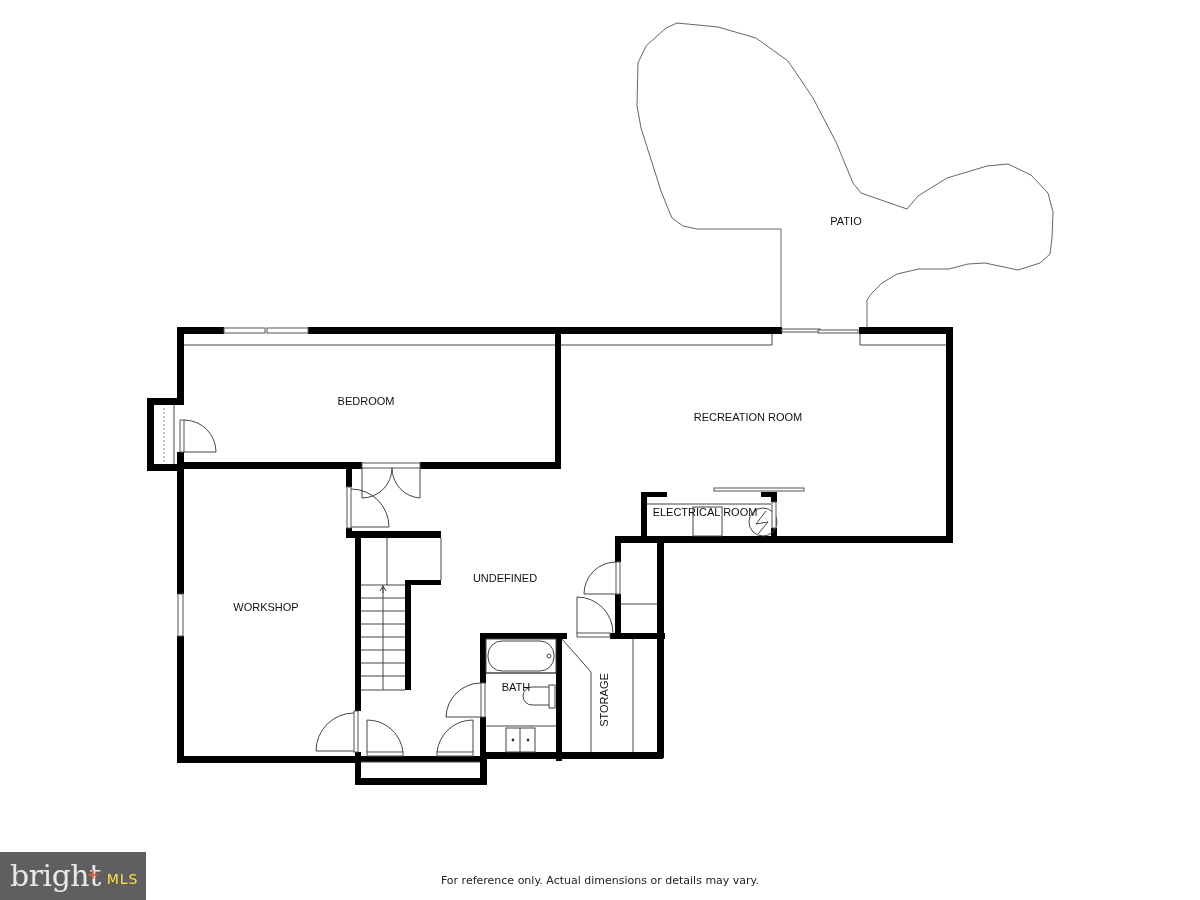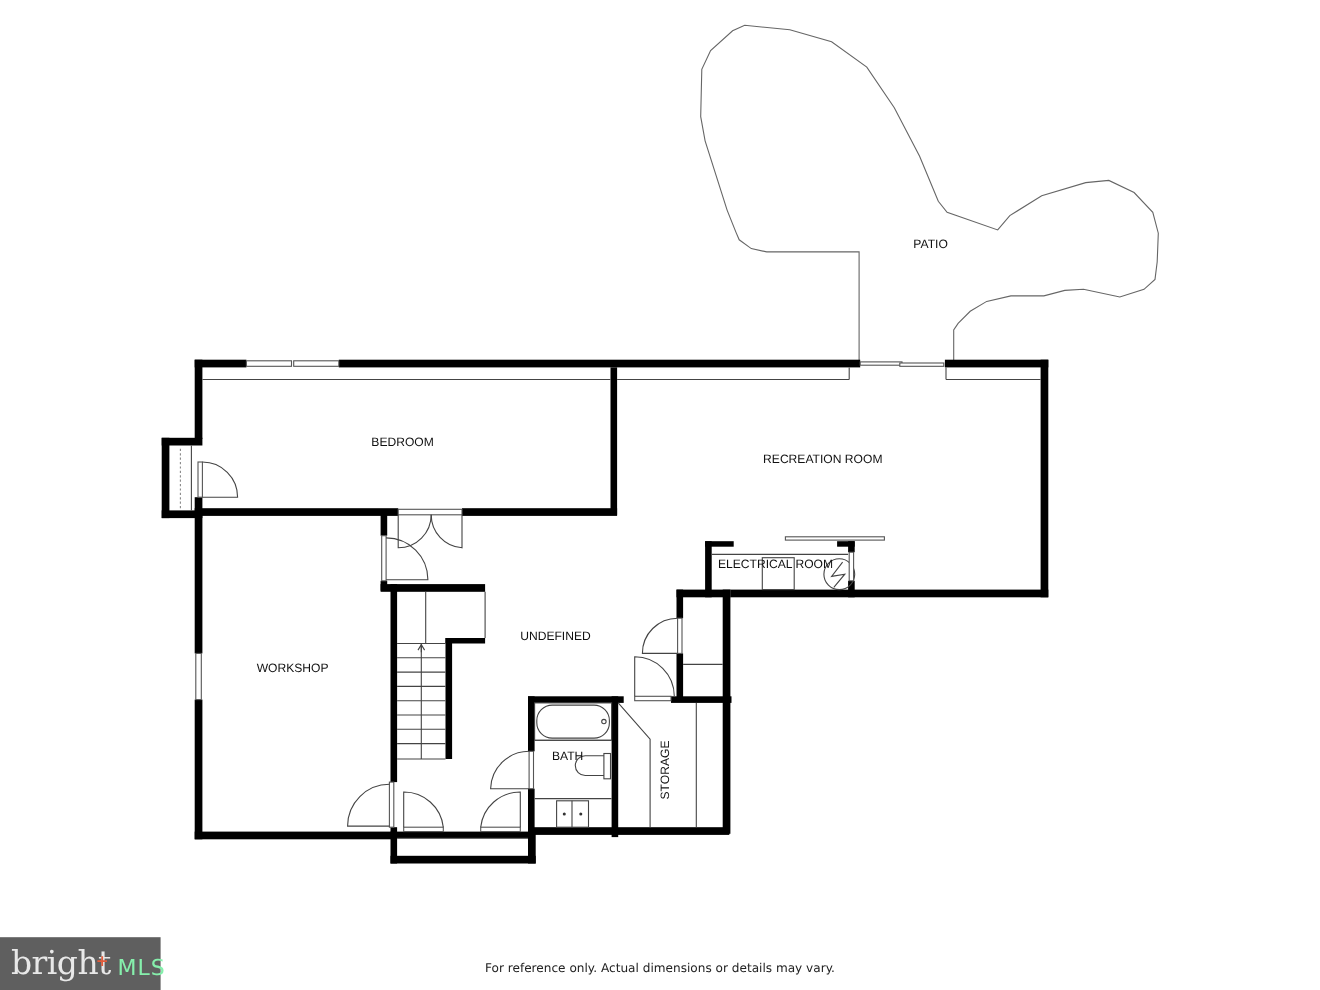--- a/index.html
+++ b/index.html
@@ -7,21 +7,21 @@
   #plan { position: absolute; left: 0; top: 0; width: 1200px; height: 900px; }
   .wall { fill: #000000; }
   .thin { fill: none; stroke: #444444; stroke-width: 1; }
   .thin2 { fill: none; stroke: #666666; stroke-width: 1; }
   .win { fill: #ffffff; stroke: #555555; stroke-width: 1; }
   .room-label { font-family: "Liberation Sans", sans-serif; font-size: 11px; fill: #111111; }
   .footer-note { position: absolute; left: 0; width: 1200px; top: 862px; text-align: center; font-family: "DejaVu Sans", sans-serif; font-size: 11px; color: #222222; margin-top: 12px; }
   .logo { position: absolute; left: 0; top: 852px; width: 146px; height: 48px; background: #5f5f5f; display: flex; align-items: center; padding-left: 10px; box-sizing: border-box; }
   .logo-word { font-family: "DejaVu Serif", serif; font-size: 30px; color: #e8e8e8; letter-spacing: -0.5px; position: relative; line-height: 1; }
   .logo-plus { position: absolute; left: 77px; top: 6px; color: #e25b3a; font-size: 14px; font-weight: bold; font-family: "DejaVu Sans", sans-serif; }
-  .logo-mls { font-family: "DejaVu Sans", sans-serif; font-size: 20px; color: #86efac; margin-left: 6px; margin-top: 6px; letter-spacing: 1px; }
+  .logo-mls { font-family: "DejaVu Sans", sans-serif; font-size: 14px; color: #fde047; margin-left: 6px; margin-top: 6px; letter-spacing: 1px; }
 </style>
 </head>
 <body>
 
 <svg id="plan" viewBox="0 0 1200 900" xmlns="http://www.w3.org/2000/svg">
 
   <g>
     <path class="thin2" d="M781,328 L781,229 L697,229 L683,226 L672,218 L669,211 L661,191 L641,128 L637,106 L638,63 L646,46 L666,28 L677,23 L718,27 L756,38 L788,61 L813,98 L836,142 L853,183 L861,193 L907,209 L918,196 L947,178 L987,166 L1008,164 L1031,175 L1048,193 L1053,212 L1052,238 L1050,254 L1040,263 L1018,270 L985,263 L968,264 L949,269 L919,269 L897,274 L882,283 L871,294 L867,300 L867,328"></path>
   </g>
 

